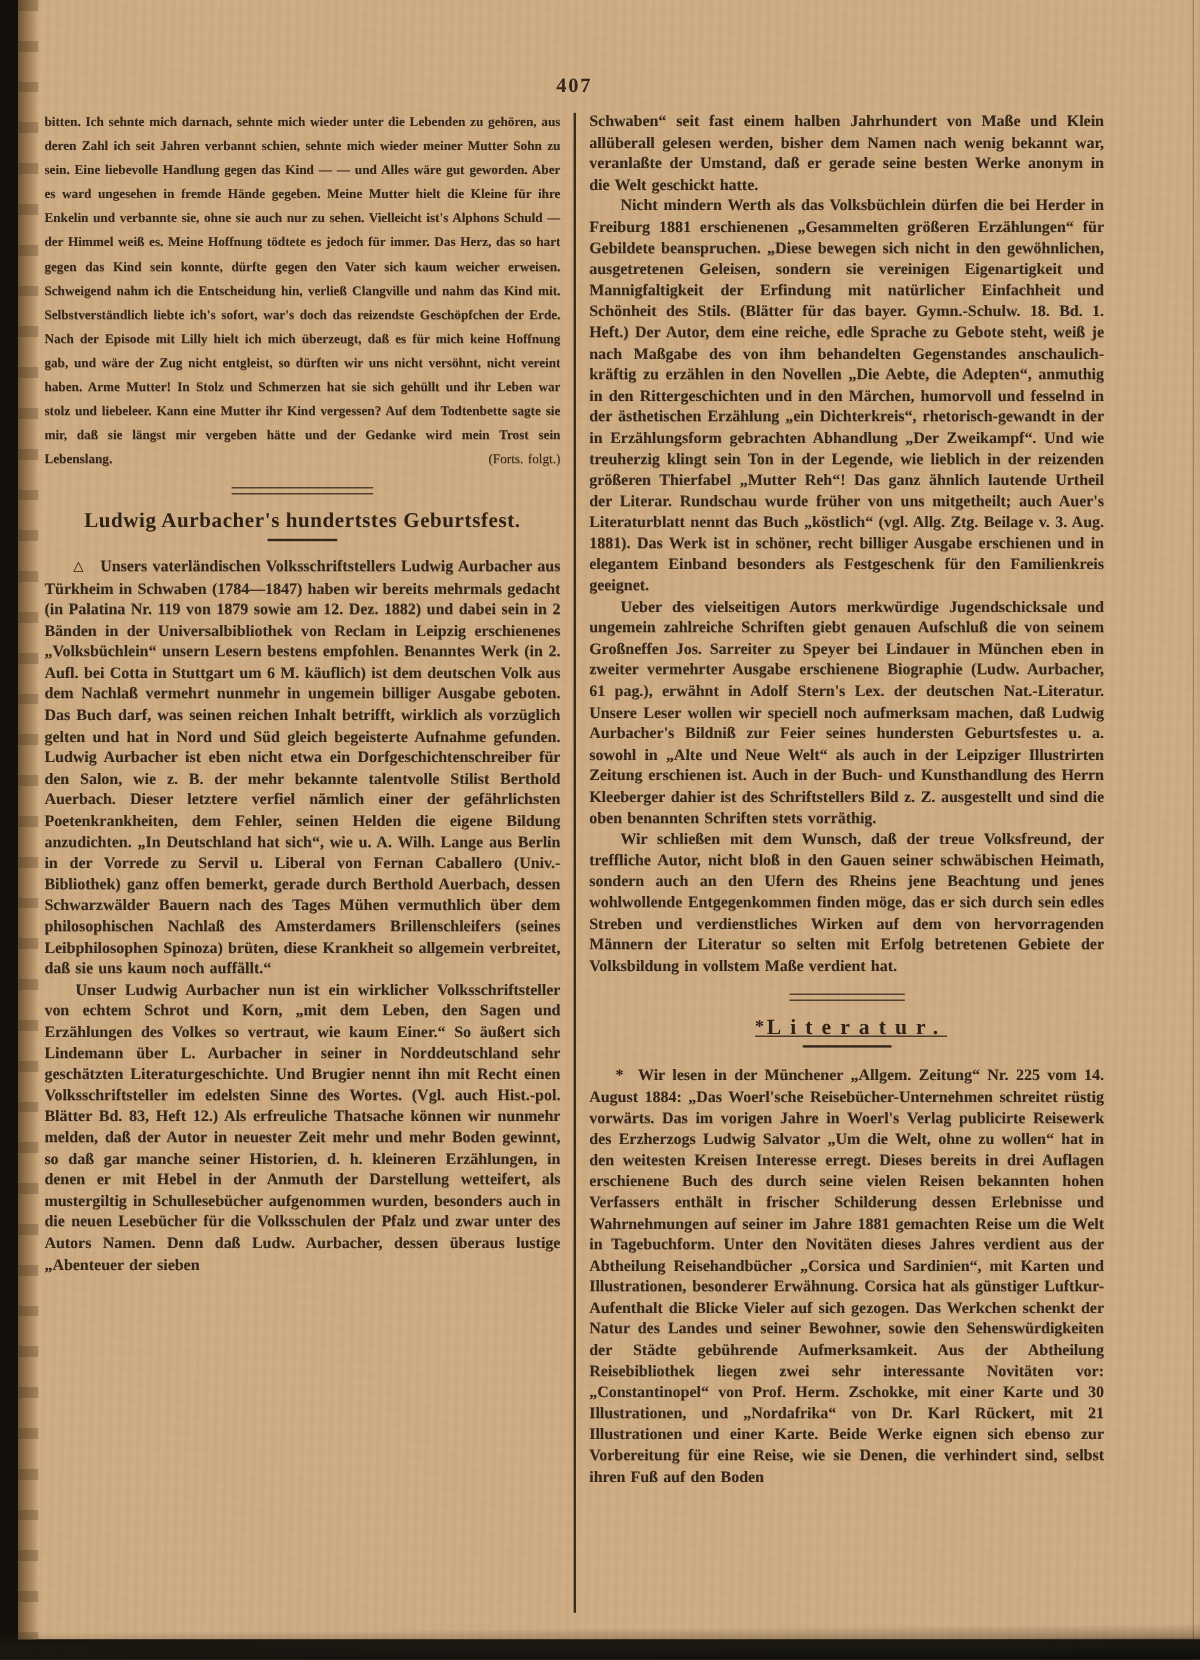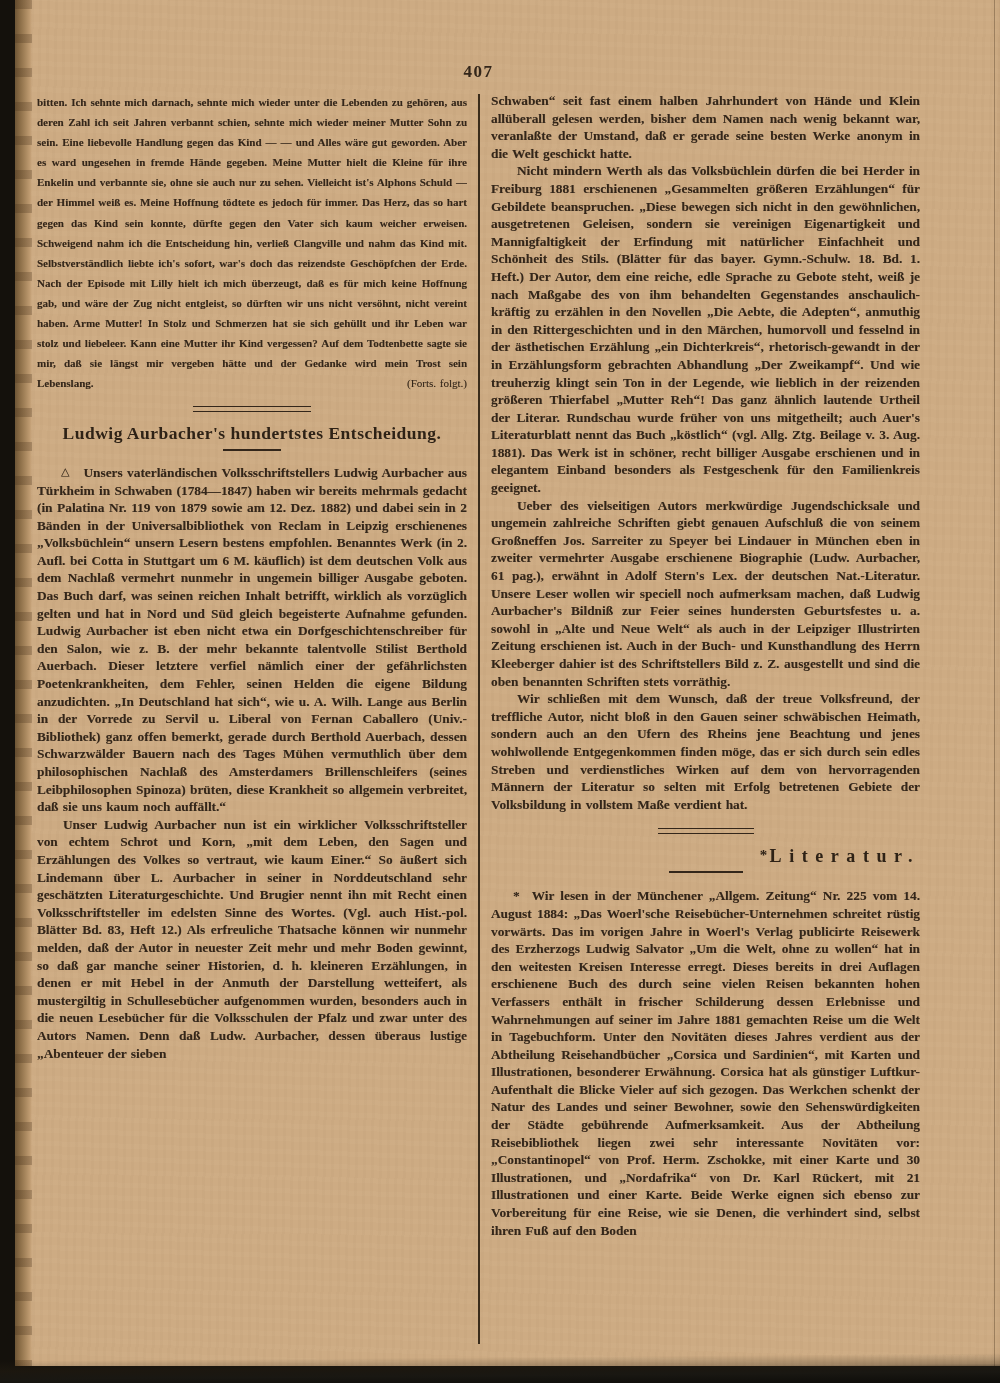--- a/index.html
+++ b/index.html
@@ -70,22 +70,22 @@
     border-top:1.6px solid #33261a;border-bottom:1.6px solid #33261a;
   }
   .rule-double.narrow{width:96px;margin:15px auto 12px auto;}
   .rule-single{width:58px;border-top:2px solid #33261a;margin:5px auto 12px auto;}
   .rule-single.lit{width:74px;margin:4px auto 14px auto;}
   h2.article-heading{
     margin:2px 0 3px 0;text-align:center;color:#2e2216;
     font-size:17.5px;font-weight:700;letter-spacing:.5px;
   }
   h2.lit-heading{
-    margin:2px 0 2px 0;text-align:right;color:#2e2216;
-    font-size:18px;font-weight:700;letter-spacing:.42em;text-indent:.42em;
+    margin:2px 0 2px 0;text-align:center;color:#2e2216;
+    font-size:18px;font-weight:700;letter-spacing:.42em;text-indent:.42em;text-decoration:underline;
   }
   h2.lit-heading .lit-star{letter-spacing:.15em;font-size:15px;vertical-align:2px;}
 </style>
 </head>
 <body>
 
 <div class="scan">
   <div class="page">
     <div class="texture"></div>
 
@@ -93,31 +93,31 @@
 
     <div class="columns">
 
       <div class="col col-left serial-wrap">
         <div class="serial">
           <p class="body-text noindent"><span>bitten. Ich sehnte mich darnach, sehnte mich wieder unter die Lebenden zu gehören, aus deren Zahl ich seit Jahren verbannt schien, sehnte mich wieder meiner Mutter Sohn zu sein. Eine liebevolle Handlung gegen das Kind — — und Alles wäre gut geworden. Aber es ward ungesehen in fremde Hände gegeben. Meine Mutter hielt die Kleine für ihre Enkelin und verbannte sie, ohne sie auch nur zu sehen. Vielleicht ist's Alphons Schuld — der Himmel weiß es. Meine Hoffnung tödtete es jedoch für immer. Das Herz, das so hart gegen das Kind sein konnte, dürfte gegen den Vater sich kaum weicher erweisen. Schweigend nahm ich die Entscheidung hin, verließ Clangville und nahm das Kind mit. Selbstverständlich liebte ich's sofort, war's doch das reizendste Geschöpfchen der Erde. Nach der Episode mit Lilly hielt ich mich überzeugt, daß es für mich keine Hoffnung gab, und wäre der Zug nicht entgleist, so dürften wir uns nicht versöhnt, nicht vereint haben. Arme Mutter! In Stolz und Schmerzen hat sie sich gehüllt und ihr Leben war stolz und liebeleer. Kann eine Mutter ihr Kind vergessen? Auf dem Todtenbette sagte sie mir, daß sie längst mir vergeben hätte und der Gedanke wird mein Trost sein Lebenslang.</span> <span class="fin">(Forts. folgt.)</span></p>
         </div>
 
         <div class="rule-double"></div>
 
-        <h2 class="article-heading">Ludwig Aurbacher's hundertstes Entscheidung.</h2>
+        <h2 class="article-heading">Ludwig Aurbacher's hundertstes Geburtsfest.</h2>
         <div class="rule-single"></div>
 
         <p class="body-text noindent"><span class="marker">△</span><span>Unsers vaterländischen Volksschriftstellers Ludwig Aurbacher aus Türkheim in Schwaben (1784—1847) haben wir bereits mehrmals gedacht (in Palatina Nr. 119 von 1879 sowie am 12. Dez. 1882) und dabei sein in 2 Bänden in der Universalbibliothek von Reclam in Leipzig erschienenes „Volksbüchlein“ unsern Lesern bestens empfohlen. Benanntes Werk (in 2. Aufl. bei Cotta in Stuttgart um 6 M. käuflich) ist dem deutschen Volk aus dem Nachlaß vermehrt nunmehr in ungemein billiger Ausgabe geboten. Das Buch darf, was seinen reichen Inhalt betrifft, wirklich als vorzüglich gelten und hat in Nord und Süd gleich begeisterte Aufnahme gefunden. Ludwig Aurbacher ist eben nicht etwa ein Dorfgeschichtenschreiber für den Salon, wie z. B. der mehr bekannte talentvolle Stilist Berthold Auerbach. Dieser letztere verfiel nämlich einer der gefährlichsten Poetenkrankheiten, dem Fehler, seinen Helden die eigene Bildung anzudichten. „In Deutschland hat sich“, wie u. A. Wilh. Lange aus Berlin in der Vorrede zu Servil u. Liberal von Fernan Caballero (Univ.-Bibliothek) ganz offen bemerkt, gerade durch Berthold Auerbach, dessen Schwarzwälder Bauern nach des Tages Mühen vermuthlich über dem philosophischen Nachlaß des Amsterdamers Brillenschleifers (seines Leibphilosophen Spinoza) brüten, diese Krankheit so allgemein verbreitet, daß sie uns kaum noch auffällt.“</span></p>
         <p class="body-text">Unser Ludwig Aurbacher nun ist ein wirklicher Volksschriftsteller von echtem Schrot und Korn, „mit dem Leben, den Sagen und Erzählungen des Volkes so vertraut, wie kaum Einer.“ So äußert sich Lindemann über L. Aurbacher in seiner in Norddeutschland sehr geschätzten Literaturgeschichte. Und Brugier nennt ihn mit Recht einen Volksschriftsteller im edelsten Sinne des Wortes. (Vgl. auch Hist.-pol. Blätter Bd. 83, Heft 12.) Als erfreuliche Thatsache können wir nunmehr melden, daß der Autor in neuester Zeit mehr und mehr Boden gewinnt, so daß gar manche seiner Historien, d. h. kleineren Erzählungen, in denen er mit Hebel in der Anmuth der Darstellung wetteifert, als mustergiltig in Schullesebücher aufgenommen wurden, besonders auch in die neuen Lesebücher für die Volksschulen der Pfalz und zwar unter des Autors Namen. Denn daß Ludw. Aurbacher, dessen überaus lustige „Abenteuer der sieben</p>
       </div>
 
       <div class="col-divider"></div>
 
       <div class="col col-right">
-        <p class="body-text noindent">Schwaben“ seit fast einem halben Jahrhundert von Hände und Klein allüberall gelesen werden, bisher dem Namen nach wenig bekannt war, veranlaßte der Umstand, daß er gerade seine besten Werke anonym in die Welt geschickt hatte.</p>
+        <p class="body-text noindent">Schwaben“ seit fast einem halben Jahrhundert von Maße und Klein allüberall gelesen werden, bisher dem Namen nach wenig bekannt war, veranlaßte der Umstand, daß er gerade seine besten Werke anonym in die Welt geschickt hatte.</p>
         <p class="body-text">Nicht mindern Werth als das Volksbüchlein dürfen die bei Herder in Freiburg 1881 erschienenen „Gesammelten größeren Erzählungen“ für Gebildete beanspruchen. „Diese bewegen sich nicht in den gewöhnlichen, ausgetretenen Geleisen, sondern sie vereinigen Eigenartigkeit und Mannigfaltigkeit der Erfindung mit natürlicher Einfachheit und Schönheit des Stils. (Blätter für das bayer. Gymn.-Schulw. 18. Bd. 1. Heft.) Der Autor, dem eine reiche, edle Sprache zu Gebote steht, weiß je nach Maßgabe des von ihm behandelten Gegenstandes anschaulich-kräftig zu erzählen in den Novellen „Die Aebte, die Adepten“, anmuthig in den Rittergeschichten und in den Märchen, humorvoll und fesselnd in der ästhetischen Erzählung „ein Dichterkreis“, rhetorisch-gewandt in der in Erzählungsform gebrachten Abhandlung „Der Zweikampf“. Und wie treuherzig klingt sein Ton in der Legende, wie lieblich in der reizenden größeren Thierfabel „Mutter Reh“! Das ganz ähnlich lautende Urtheil der Literar. Rundschau wurde früher von uns mitgetheilt; auch Auer's Literaturblatt nennt das Buch „köstlich“ (vgl. Allg. Ztg. Beilage v. 3. Aug. 1881). Das Werk ist in schöner, recht billiger Ausgabe erschienen und in elegantem Einband besonders als Festgeschenk für den Familienkreis geeignet.</p>
         <p class="body-text">Ueber des vielseitigen Autors merkwürdige Jugendschicksale und ungemein zahlreiche Schriften giebt genauen Aufschluß die von seinem Großneffen Jos. Sarreiter zu Speyer bei Lindauer in München eben in zweiter vermehrter Ausgabe erschienene Biographie (Ludw. Aurbacher, 61 pag.), erwähnt in Adolf Stern's Lex. der deutschen Nat.-Literatur. Unsere Leser wollen wir speciell noch aufmerksam machen, daß Ludwig Aurbacher's Bildniß zur Feier seines hundersten Geburtsfestes u. a. sowohl in „Alte und Neue Welt“ als auch in der Leipziger Illustrirten Zeitung erschienen ist. Auch in der Buch- und Kunsthandlung des Herrn Kleeberger dahier ist des Schriftstellers Bild z. Z. ausgestellt und sind die oben benannten Schriften stets vorräthig.</p>
         <p class="body-text">Wir schließen mit dem Wunsch, daß der treue Volksfreund, der treffliche Autor, nicht bloß in den Gauen seiner schwäbischen Heimath, sondern auch an den Ufern des Rheins jene Beachtung und jenes wohlwollende Entgegenkommen finden möge, das er sich durch sein edles Streben und verdienstliches Wirken auf dem von hervorragenden Männern der Literatur so selten mit Erfolg betretenen Gebiete der Volksbildung in vollstem Maße verdient hat.</p>
 
         <div class="rule-double narrow"></div>
 
         <h2 class="lit-heading"><span class="lit-star">*</span><span>Literatur.</span></h2>
         <div class="rule-single lit"></div>
 
         <p class="body-text noindent"><span class="lead-star">*</span><span>Wir lesen in der Münchener „Allgem. Zeitung“ Nr. 225 vom 14. August 1884: „Das Woerl'sche Reisebücher-Unternehmen schreitet rüstig vorwärts. Das im vorigen Jahre in Woerl's Verlag publicirte Reisewerk des Erzherzogs Ludwig Salvator „Um die Welt, ohne zu wollen“ hat in den weitesten Kreisen Interesse erregt. Dieses bereits in drei Auflagen erschienene Buch des durch seine vielen Reisen bekannten hohen Verfassers enthält in frischer Schilderung dessen Erlebnisse und Wahrnehmungen auf seiner im Jahre 1881 gemachten Reise um die Welt in Tagebuchform. Unter den Novitäten dieses Jahres verdient aus der Abtheilung Reisehandbücher „Corsica und Sardinien“, mit Karten und Illustrationen, besonderer Erwähnung. Corsica hat als günstiger Luftkur-Aufenthalt die Blicke Vieler auf sich gezogen. Das Werkchen schenkt der Natur des Landes und seiner Bewohner, sowie den Sehenswürdigkeiten der Städte gebührende Aufmerksamkeit. Aus der Abtheilung Reisebibliothek liegen zwei sehr interessante Novitäten vor: „Constantinopel“ von Prof. Herm. Zschokke, mit einer Karte und 30 Illustrationen, und „Nordafrika“ von Dr. Karl Rückert, mit 21 Illustrationen und einer Karte. Beide Werke eignen sich ebenso zur Vorbereitung für eine Reise, wie sie Denen, die verhindert sind, selbst ihren Fuß auf den Boden</span></p>

